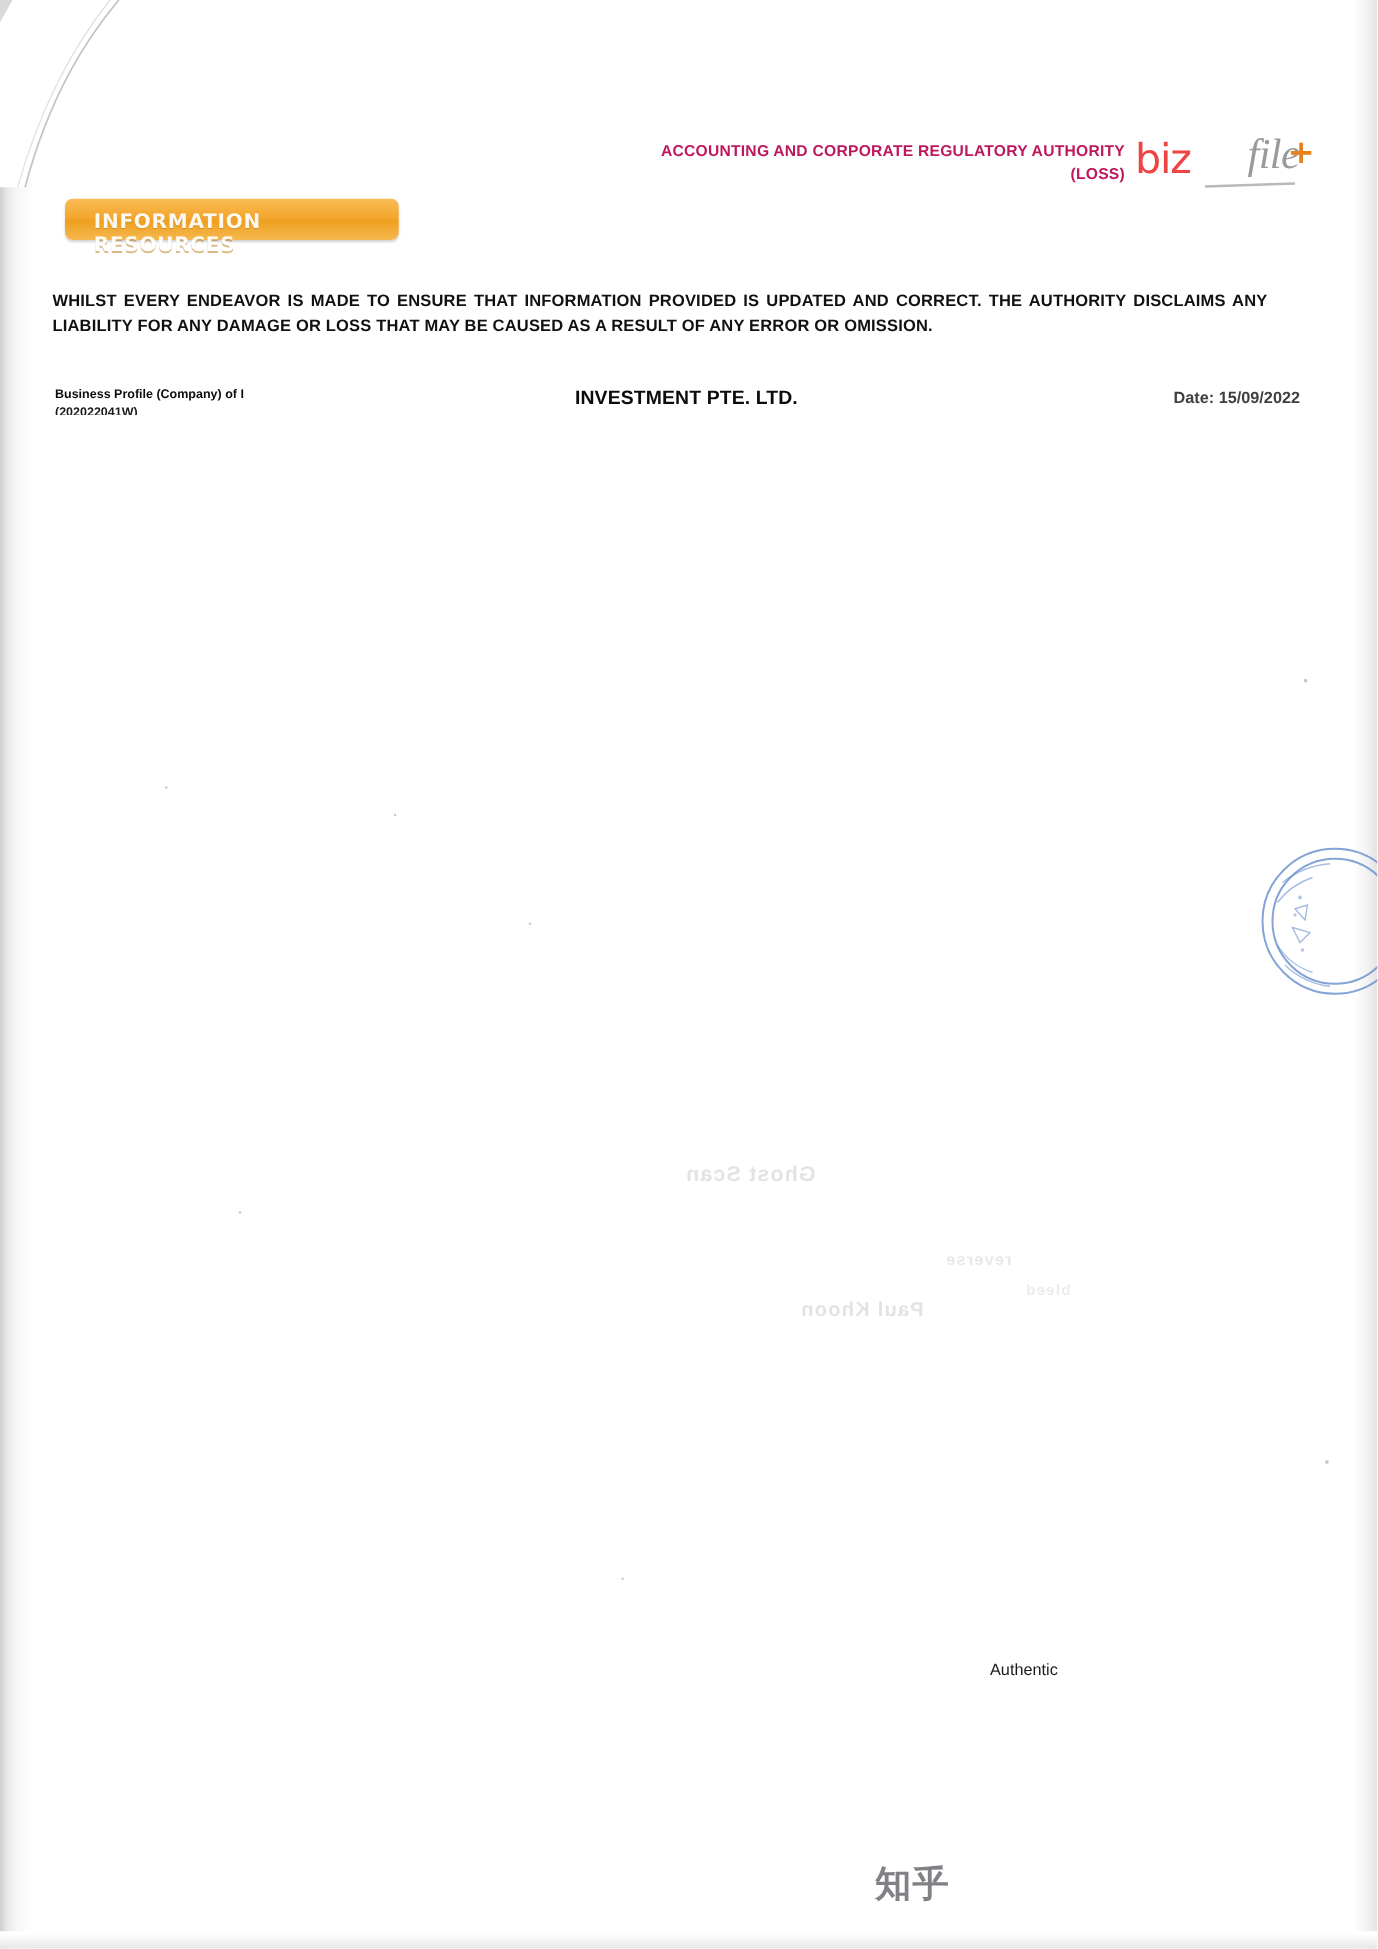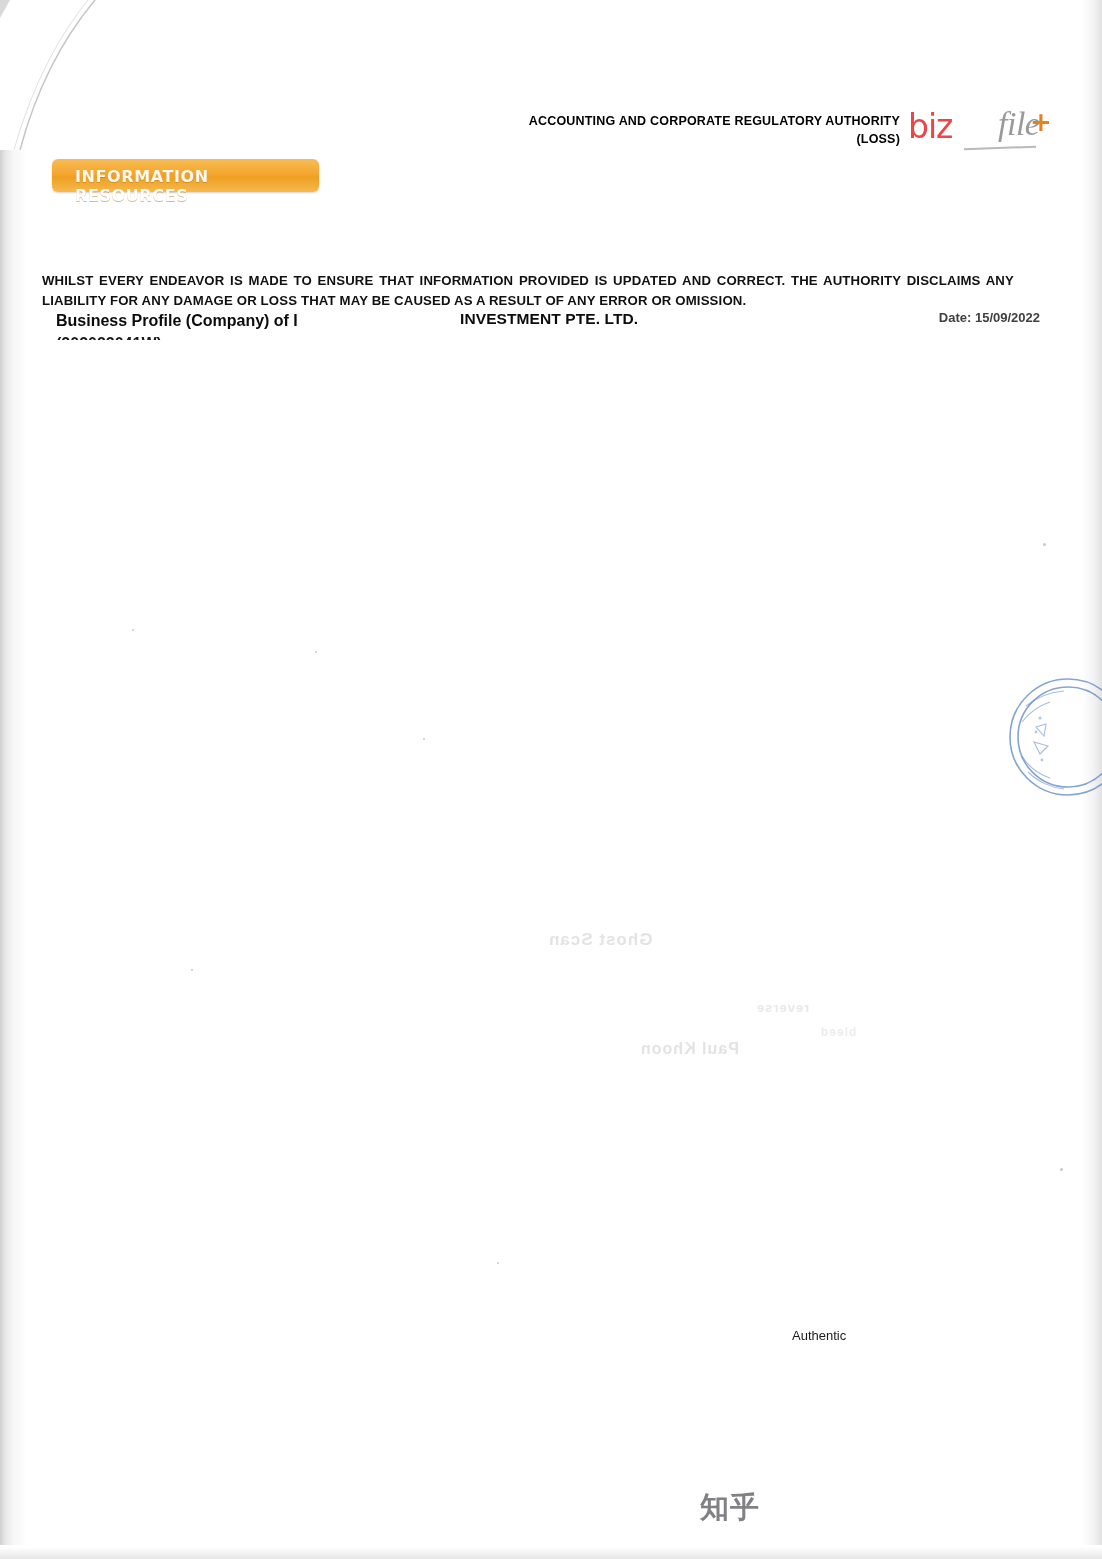--- a/index.html
+++ b/index.html
@@ -61,21 +61,21 @@
   .acra-title {
     position: absolute;
     left: 420px;
     top: 112px;
     width: 480px;
     text-align: right;
     font-size: 12.5px;
     font-weight: bold;
     letter-spacing: 0.2px;
     line-height: 1.45;
-    color: #000000;
+    color: #be185d;
   }
   .bizfile {
     position: absolute;
     left: 908px;
     top: 103px;
     width: 150px;
     height: 58px;
   }
   .bizfile .biz {
     position: absolute;
@@ -145,34 +145,32 @@
     position: absolute;
     left: 42px;
     top: 231px;
     width: 972px;
     font-size: 13.2px;
     font-weight: bold;
     line-height: 1.55;
     letter-spacing: 0.15px;
     text-align: justify;
     color: #111;
-    margin-top: 40px;
   }
 
   
   .profile-label {
     position: absolute;
     left: 44px;
     top: 309px;
     width: 330px;
-    font-size: 16px;
+    font-size: 10px;
     font-weight: bold;
     line-height: 1.45;
     color: #0c0c0c;
-    margin-left: 12px;
   }
   .profile-label .uen {
     display: block;
     overflow: hidden;
     height: 8px;
     color: #1a1a1a;
   }
   .company-name {
     position: absolute;
     left: 460px;

